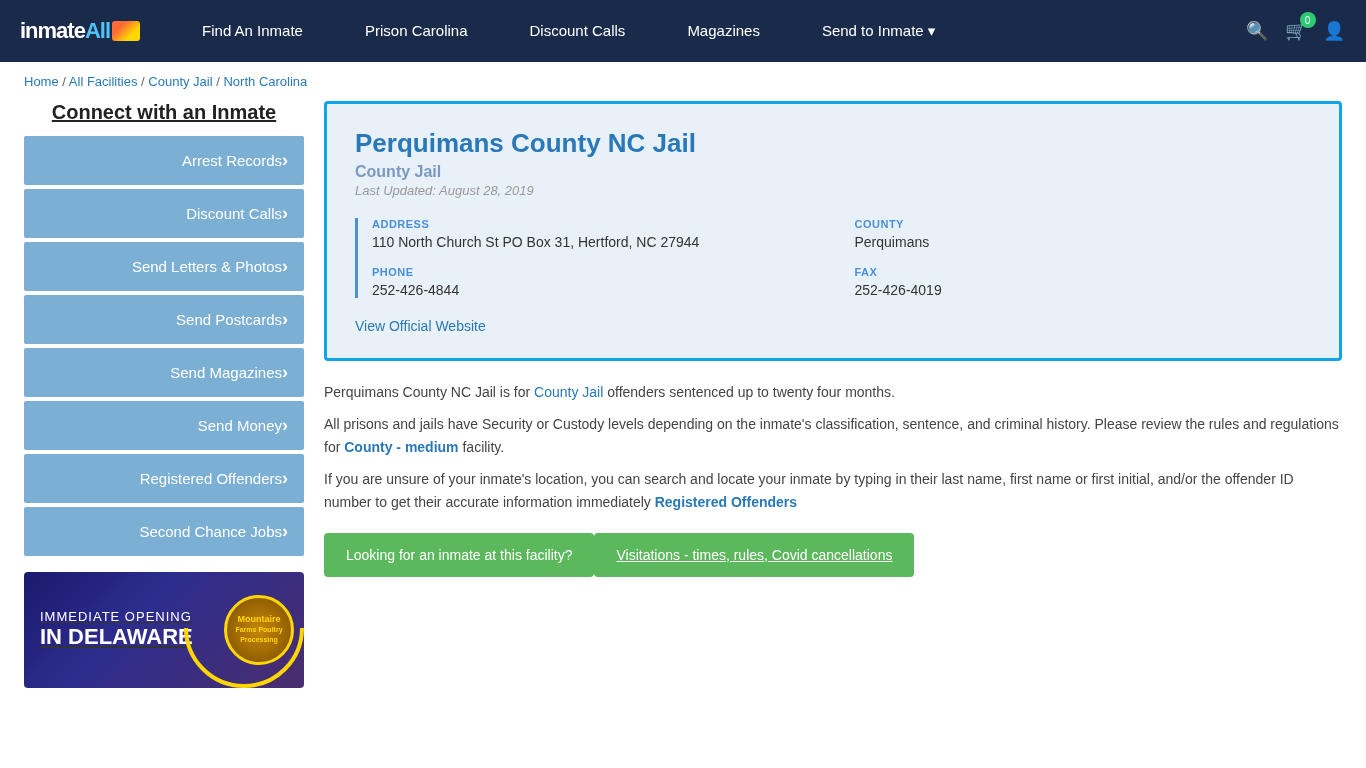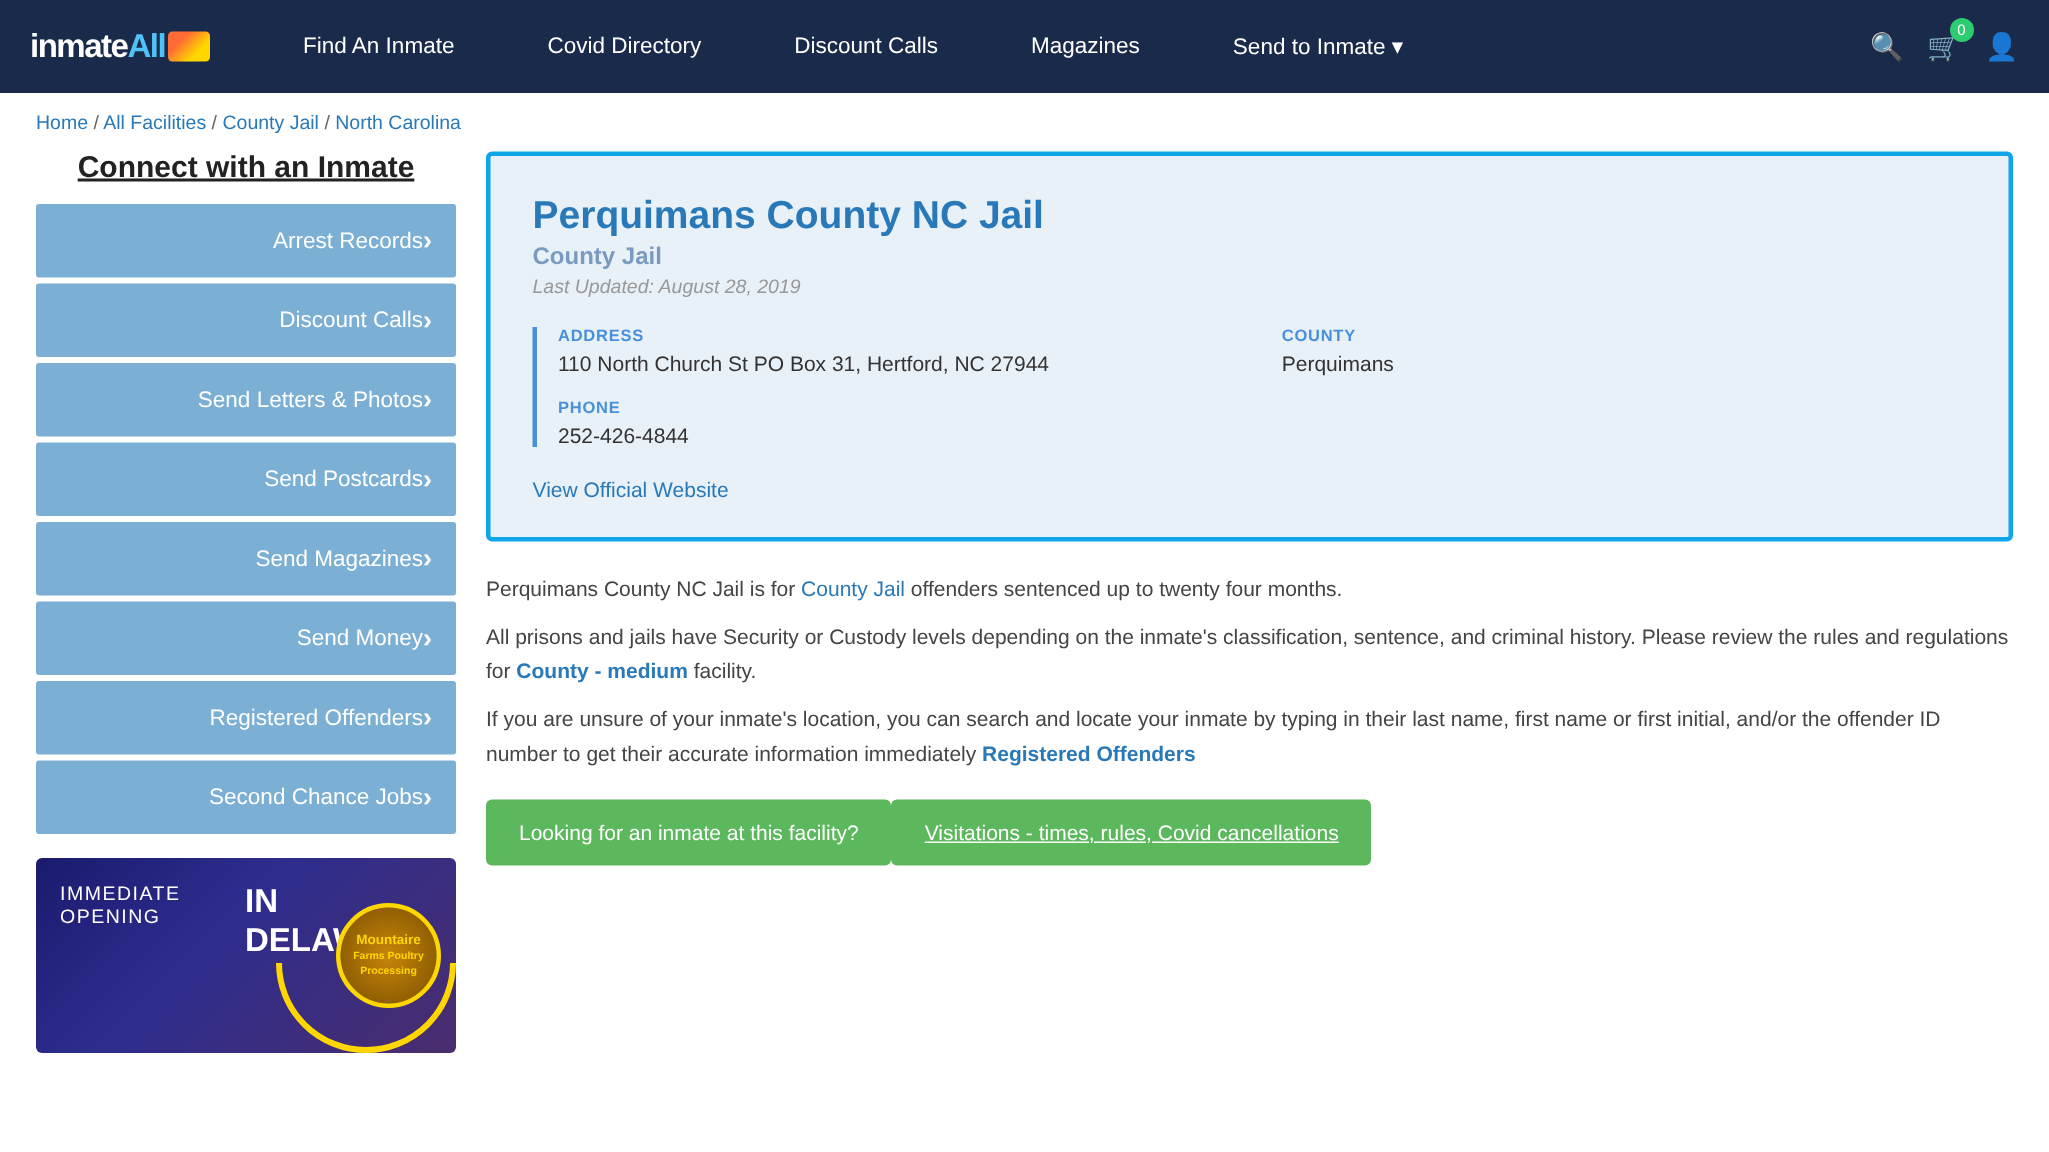--- a/index.html
+++ b/index.html
@@ -132,29 +132,31 @@
       border-radius: 2px;
       transition: background 0.2s;
     }
     .sidebar-arrow {
       font-size: 18px;
       font-weight: bold;
     }
     .sidebar-ad {
       margin-top: 16px;
       width: 280px;
-      height: 130px;
+      height: 116px;
       background: linear-gradient(135deg, #1a1a6e 0%, #2d2d8e 40%, #4a2d6e 100%);
       border-radius: 4px;
       display: flex;
+      flex-direction: column;
       align-items: flex-start;
       justify-content: center;
       padding: 16px;
       overflow: hidden;
       position: relative;
+      text-decoration: underline;
     }
     .ad-text-top {
       color: #fff;
       font-size: 13px;
       text-transform: uppercase;
       letter-spacing: 1px;
     }
     .ad-text-main {
       color: #fff;
       font-size: 22px;
@@ -297,21 +299,21 @@
 <nav class="navbar">
   <div class="navbar-logo">
     <span class="logo-text">inmate<span class="logo-all">All</span></span>
     <span class="logo-icon"></span>
   </div>
   <ul class="navbar-links">
     <li>
         <a href="#">Find An Inmate</a>
       </li>
     <li>
-        <a href="#">Covid Directory</a>
+        <a href="#">Prison Carolina</a>
       </li>
     <li>
         <a href="#">Discount Calls</a>
       </li>
     <li>
         <a href="#">Magazines</a>
       </li>
     <li>
       <a href="#" class="send-to-inmate-btn">
         <span>Send to Inmate</span>
@@ -420,20 +422,24 @@
           <div class="detail-value">110 North Church St PO Box 31, Hertford, NC 27944</div>
         </div>
         <div>
           <div class="detail-label">COUNTY</div>
           <div class="detail-value">Perquimans</div>
         </div>
         <div>
           <div class="detail-label">PHONE</div>
           <div class="detail-value">252-426-4844</div>
         </div>
+        <div>
+          <div class="detail-label">FAX</div>
+          <div class="detail-value">252-426-4019</div>
+        </div>
       </div>
 
       <div class="official-link">
         <a href="#">View Official Website</a>
       </div>
     </div>
 
     <p class="facility-desc">
       <span>Perquimans County NC Jail is for </span><a href="#">County Jail</a><span> offenders sentenced up to twenty four months.</span>
     </p>

